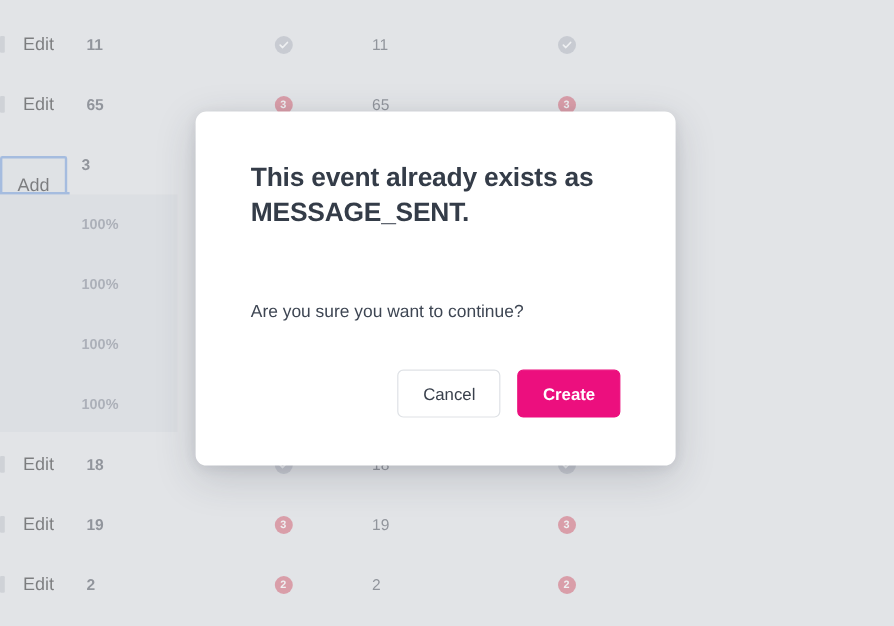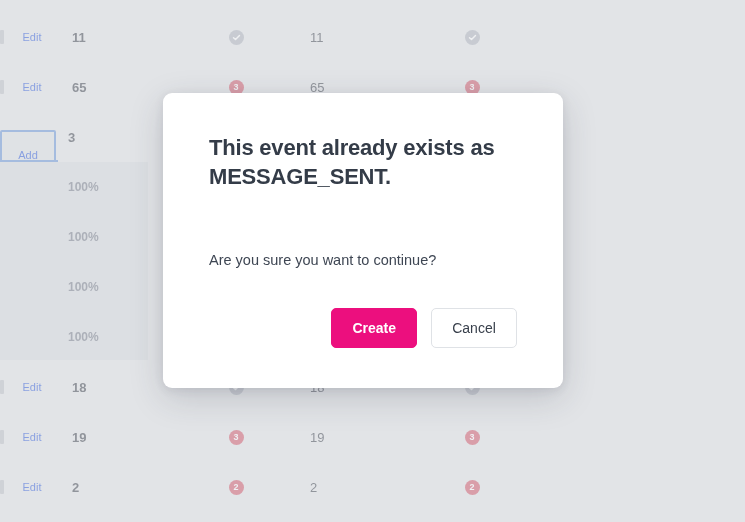--- a/index.html
+++ b/index.html
@@ -45,22 +45,22 @@
 
   .cell {
     flex: 0 0 auto;
     display: flex;
     align-items: center;
   }
 
   .cell-action {
     width: 56px;
     justify-content: center;
-    font-size: 11px;
-    color: #1d4ed8;
+    font-size: 15px;
+    color: #000000;
   }
 
   .cell-action.add-cell {
     height: 50px;
     border: 2px solid #5b8dd6;
     background: #dcdfe3;
     border-radius: 2px;
     box-sizing: border-box;
     margin-top: 35px;
   }
@@ -320,18 +320,18 @@
       <div class="pct-row">100%</div>
     </div>
   </div>
 
   <div class="overlay"></div>
 
   <div class="modal">
     <div class="modal-title">This event already exists as MESSAGE_SENT.</div>
     <div class="modal-subtitle">Are you sure you want to continue?</div>
     <div class="modal-actions">
+      <button class="btn btn-cancel">Cancel</button>
       <button class="btn btn-create">Create</button>
-      <button class="btn btn-cancel">Cancel</button>
     </div>
   </div>
 
 </div>
 
 </body></html>

